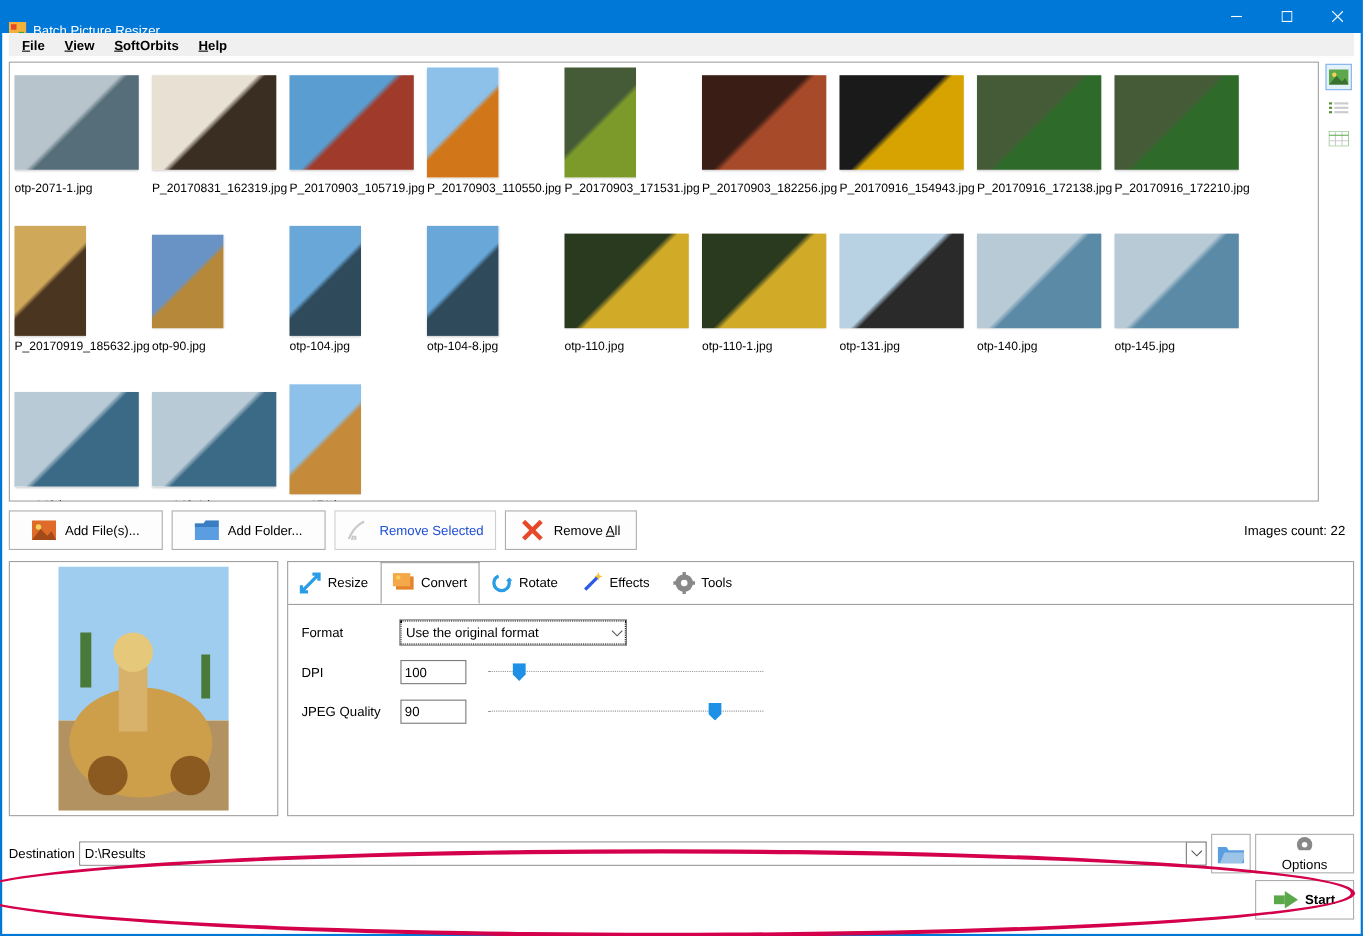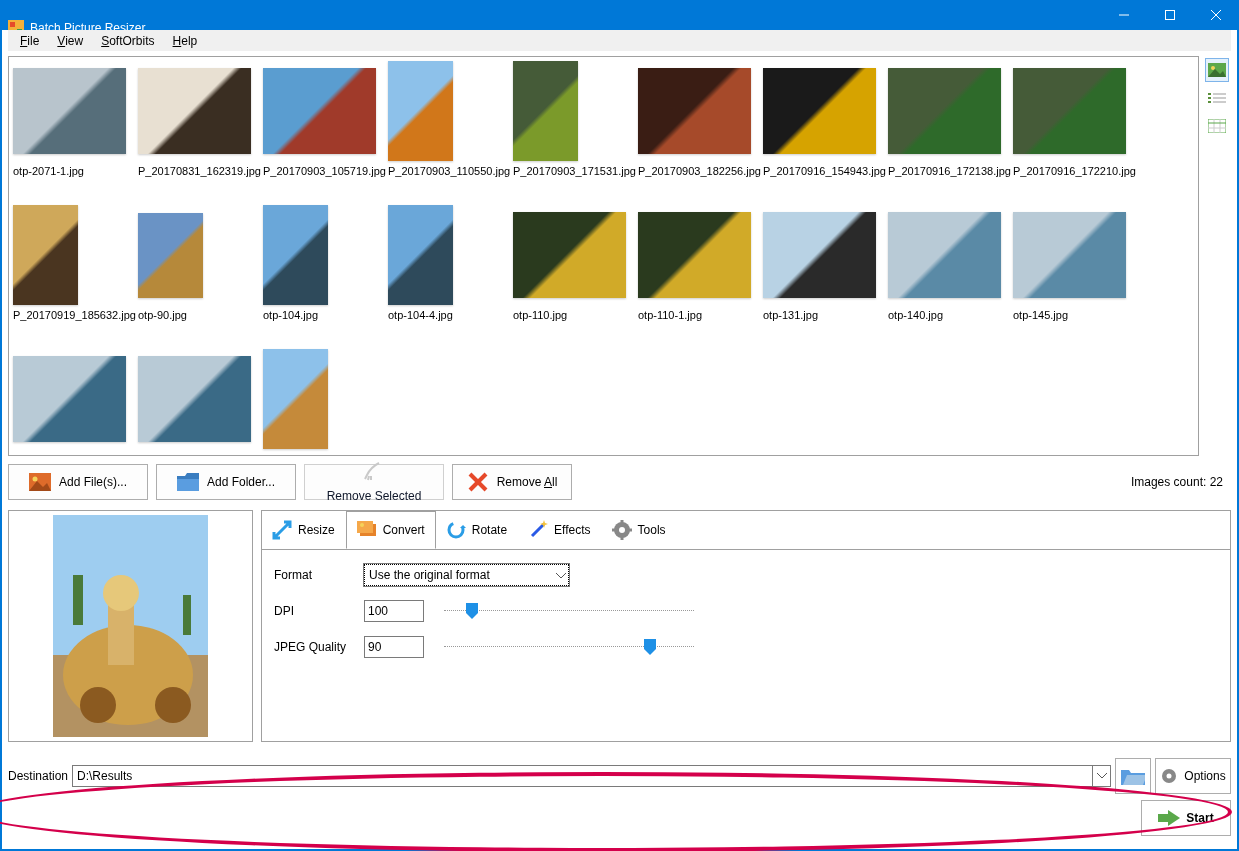--- a/index.html
+++ b/index.html
@@ -4,35 +4,35 @@
 <style>
 * { box-sizing: border-box; margin: 0; padding: 0; font-family: "Segoe UI", Tahoma, sans-serif; font-size: 12px; }
 body { background: #fff; width: 1239px; height: 851px; overflow: hidden; position: relative; }
 .titlebar { background: #0078d7; color: #fff; height: 30px; display: flex; align-items: center; justify-content: space-between; padding-left: 8px; }
 .titlebar-left { display: flex; align-items: center; gap: 6px; margin-top: 25px; }
 .app-icon { width: 16px; height: 16px; }
 .titlebar-title { font-size: 12px; }
 .titlebar-controls { display: flex; }
 .titlebar-btn { width: 46px; height: 30px; display: flex; align-items: center; justify-content: center; color: #fff; }
 .menubar { background: #f0f0f0; height: 22px; display: flex; align-items: center; gap: 2px; padding: 0 4px; border-bottom: 1px solid #fff; }
-.menu-item { padding: 2px 8px; cursor: pointer; }
+.menu-item { padding: 2px 8px; cursor: pointer; font-weight: bold; }
 .menu-item u { text-decoration: underline; }
 .main { border: 2px solid #0078d7; border-top: none; height: calc(851px - 30px); padding: 0 6px; position: relative; }
 .thumb-area { display: flex; gap: 6px; height: 400px; }
 .thumb-grid { flex: 1; border: 1px solid #a0a0a0; overflow: auto; padding: 4px; display: flex; flex-wrap: wrap; align-content: flex-start; }
 .thumb-item { width: 125px; height: 140px; display: flex; flex-direction: column; align-items: flex-start; margin-bottom: 4px; }
 .thumb-imgwrap { height: 100px; display: flex; align-items: center; justify-content: center; }
 .thumb-img { background: #888; box-shadow: 0 1px 2px rgba(0,0,0,0.2); }
 .thumb-label { font-size: 11px; text-align: center; margin-top: 4px; }
 .view-panel { width: 26px; padding-top: 2px; display: flex; flex-direction: column; gap: 4px; }
 .view-btn { width: 24px; height: 24px; display:flex; align-items:center; justify-content:center; border:1px solid transparent; }
 .view-btn.selected { border:1px solid #7eb4ea; background:#e5f1fb; }
 .toolbar { display: flex; gap: 8px; margin-top: 8px; align-items: center; }
 .tbtn { height: 36px; border: 1px solid #adadad; background: #fdfdfd; display: flex; align-items: center; padding: 0 10px; gap: 8px; min-width: 140px; justify-content: center; cursor:pointer; }
-.tbtn.disabled { color:#0f172a; border-color:#d0d0d0;flex-direction:column; }
+.tbtn.disabled { color:#1d4ed8; border-color:#d0d0d0; }
 .tbtn-icon { width: 22px; height: 22px; display:flex; align-items:center; justify-content:center; }
 .count { margin-left: auto; padding-right: 8px; }
 .lower { display:flex; gap:8px; margin-top:10px; height:232px; }
 .preview { width:245px; border:1px solid #a0a0a0; display:flex; align-items:center; justify-content:center; padding:3px; }
 .preview-img { width:155px; height:222px; }
 .settings { flex:1; border:1px solid #a0a0a0; display:flex; flex-direction:column; }
 .tabs { display:flex; border-bottom:1px solid #a0a0a0; }
 .tab { height:38px; display:flex; align-items:center; gap:6px; padding:0 10px; cursor:pointer; border-right:1px solid transparent;text-align:right; }
 .tab.active { border:1px solid #a0a0a0; border-bottom:1px solid #fff; margin-bottom:-1px; background:#fff; }
 .tab-icon { width:20px; height:20px; display:flex; align-items:center; justify-content:center; }
@@ -43,21 +43,21 @@
 .form-input { width:60px; height:22px; border:1px solid #7a7a7a; padding-left:3px; }
 .slider-wrap { position:relative; width:250px; height:20px; margin-left:20px; }
 .slider-track { position:absolute; top:9px; left:0; right:0; border-top:1px dotted #999; }
 .slider-thumb { position:absolute; top:2px; width:12px; height:16px; }
 .dest-row { display:flex; align-items:center; gap:4px; margin-top:16px; }
 .dest-label { width:60px; }
 .dest-combo { flex:1; display:flex; border:1px solid #7a7a7a; height:22px; }
 .dest-combo input { flex:1; border:none; padding-left:4px; }
 .dest-combo .chev { width:18px; border-left:1px solid #7a7a7a; display:flex; align-items:center; justify-content:center; }
 .icon-btn { width:36px; height:36px; border:1px solid #adadad; display:flex; align-items:center; justify-content:center; }
-.options-btn { width:76px; height:36px; border:1px solid #adadad; display:flex; align-items:center; justify-content:center; gap:6px; }
+.options-btn { width:90px; height:36px; border:1px solid #adadad; display:flex; align-items:center; justify-content:space-between; gap:6px;flex-direction:column; }
 .checkrow { display:flex; align-items:center; gap:4px; margin-top:8px; }
 .start-row { display:flex; justify-content:flex-end; margin-top:6px; }
 .start-btn { width:90px; height:36px; border:1px solid #adadad; display:flex; align-items:center; justify-content:center; gap:6px; font-weight:bold; }
 .annot { position:absolute; border:4px solid #d4004b; border-radius:50%; pointer-events:none; }
 </style>
 </head>
 <body>
 
 <div class="titlebar">
   <div class="titlebar-left">
@@ -170,21 +170,21 @@
         <div class="thumb-item">
           <div class="thumb-imgwrap">
             <div class="thumb-img" style="width:65px;height:100px;background:linear-gradient(135deg,#6aa7d9 0%,#6aa7d9 48%,#2e4a5b 52%,#2e4a5b 100%)"></div>
           </div>
           <div class="thumb-label">otp-104.jpg</div>
         </div>
         <div class="thumb-item">
           <div class="thumb-imgwrap">
             <div class="thumb-img" style="width:65px;height:100px;background:linear-gradient(135deg,#6aa7d9 0%,#6aa7d9 48%,#2e4a5b 52%,#2e4a5b 100%)"></div>
           </div>
-          <div class="thumb-label">otp-104-4.jpg</div>
+          <div class="thumb-label">otp-104-8.jpg</div>
         </div>
         <div class="thumb-item">
           <div class="thumb-imgwrap">
             <div class="thumb-img" style="width:113px;height:86px;background:linear-gradient(135deg,#2a3a1e 0%,#2a3a1e 48%,#d1aa28 52%,#d1aa28 100%)"></div>
           </div>
           <div class="thumb-label">otp-110.jpg</div>
         </div>
         <div class="thumb-item">
           <div class="thumb-imgwrap">
             <div class="thumb-img" style="width:113px;height:86px;background:linear-gradient(135deg,#2a3a1e 0%,#2a3a1e 48%,#d1aa28 52%,#d1aa28 100%)"></div>

